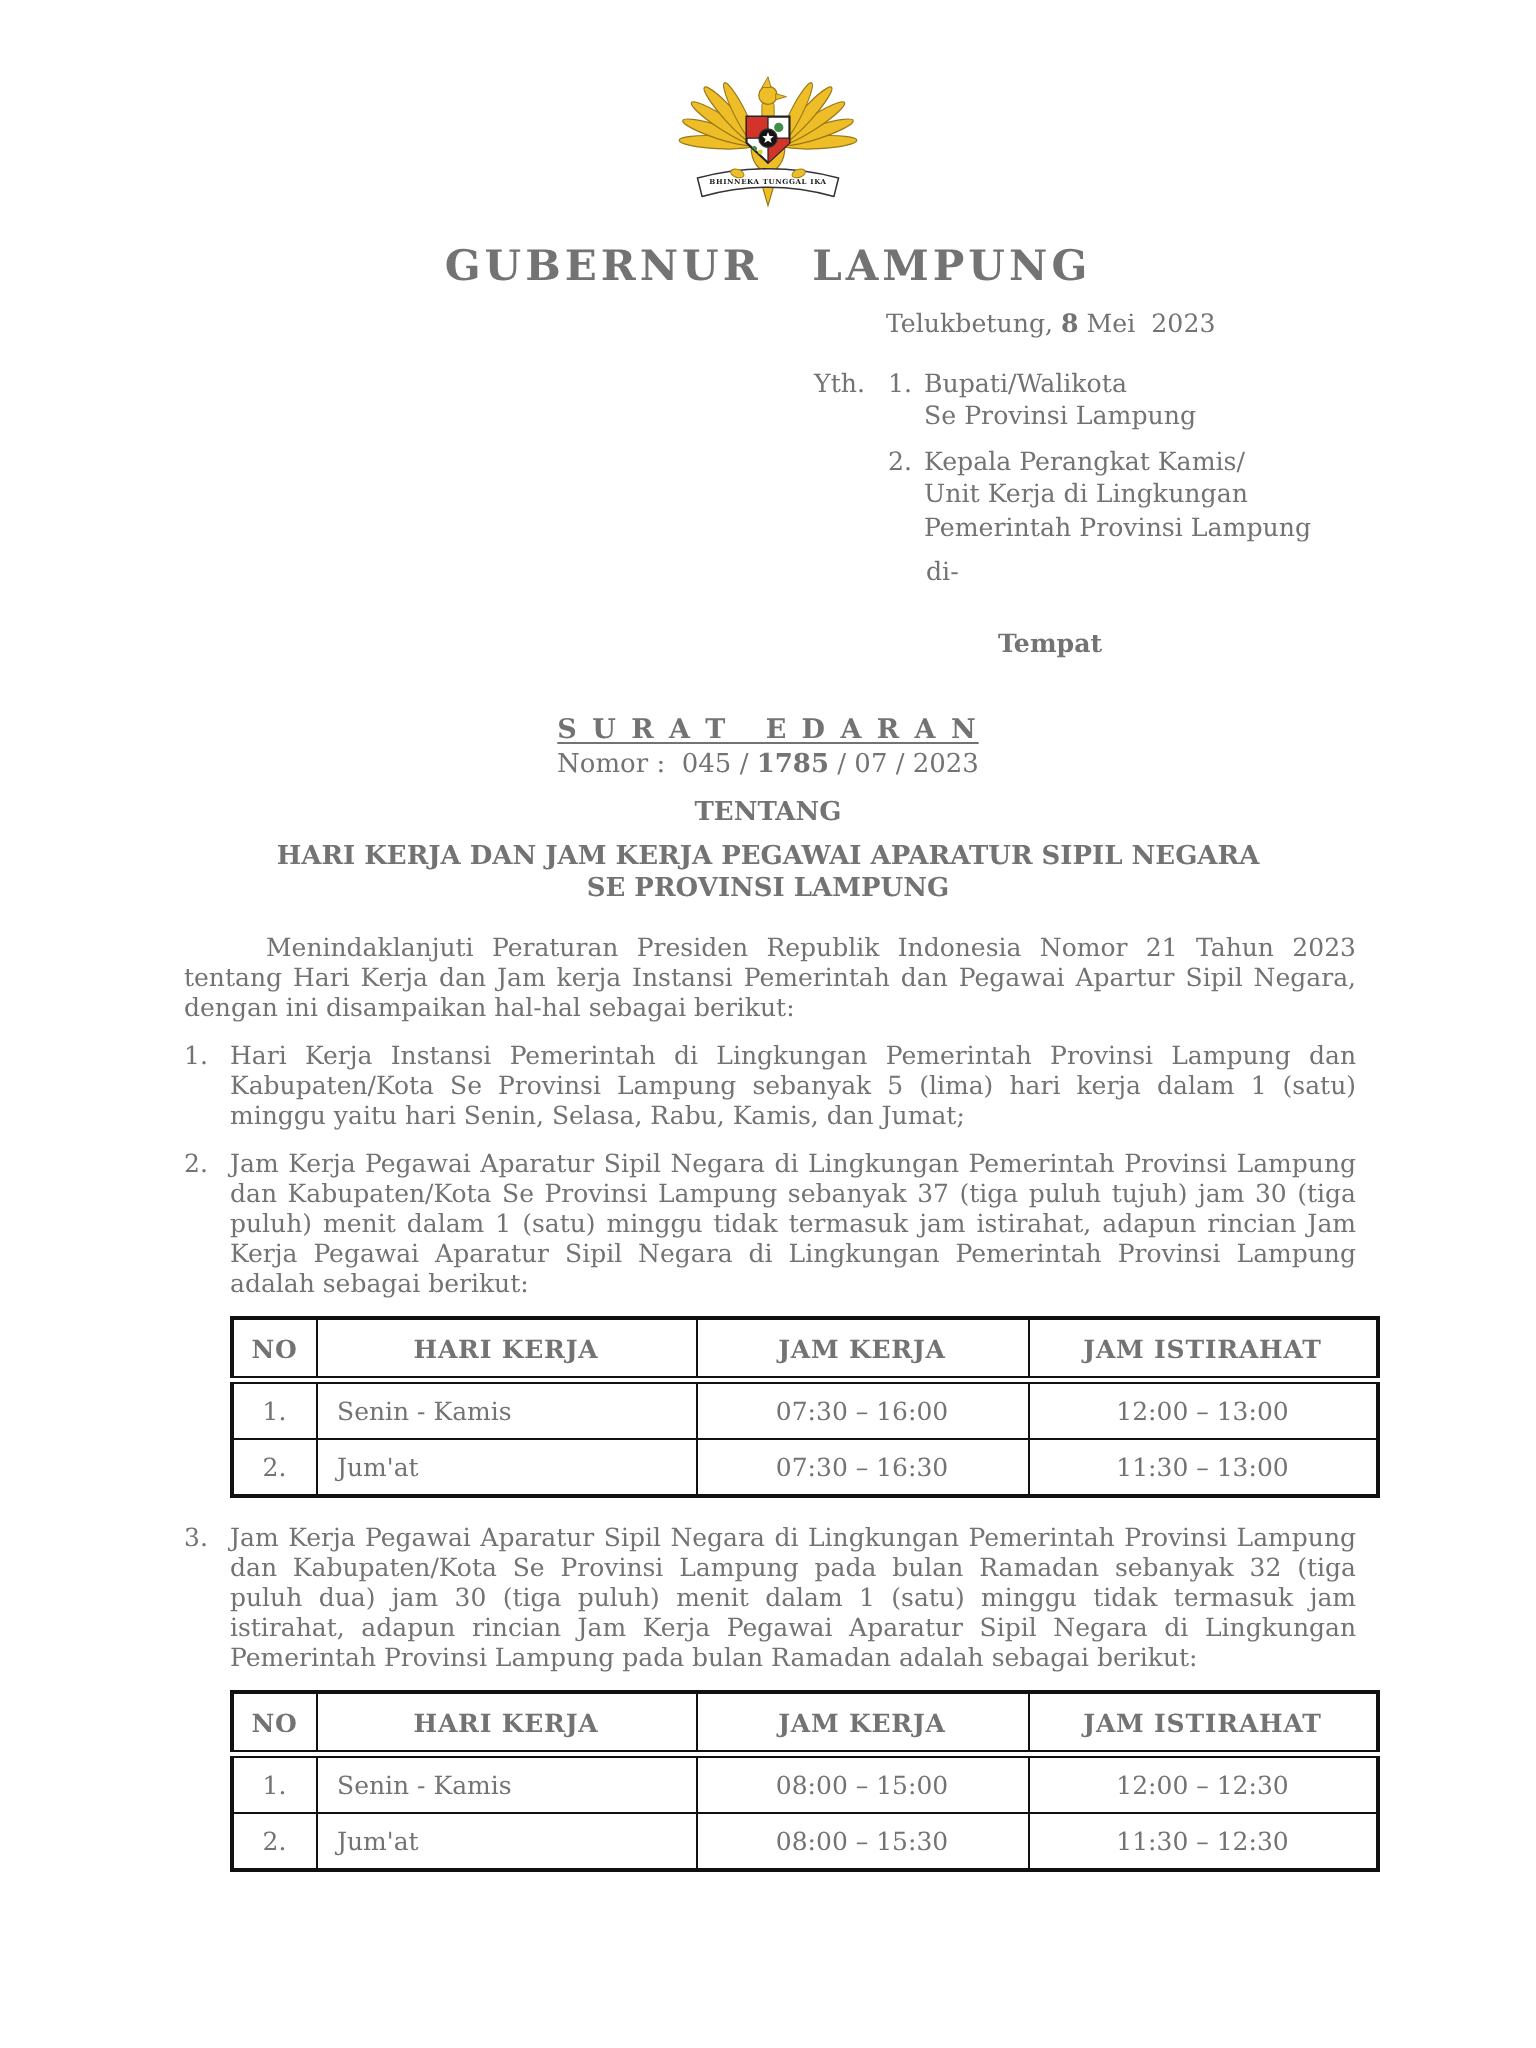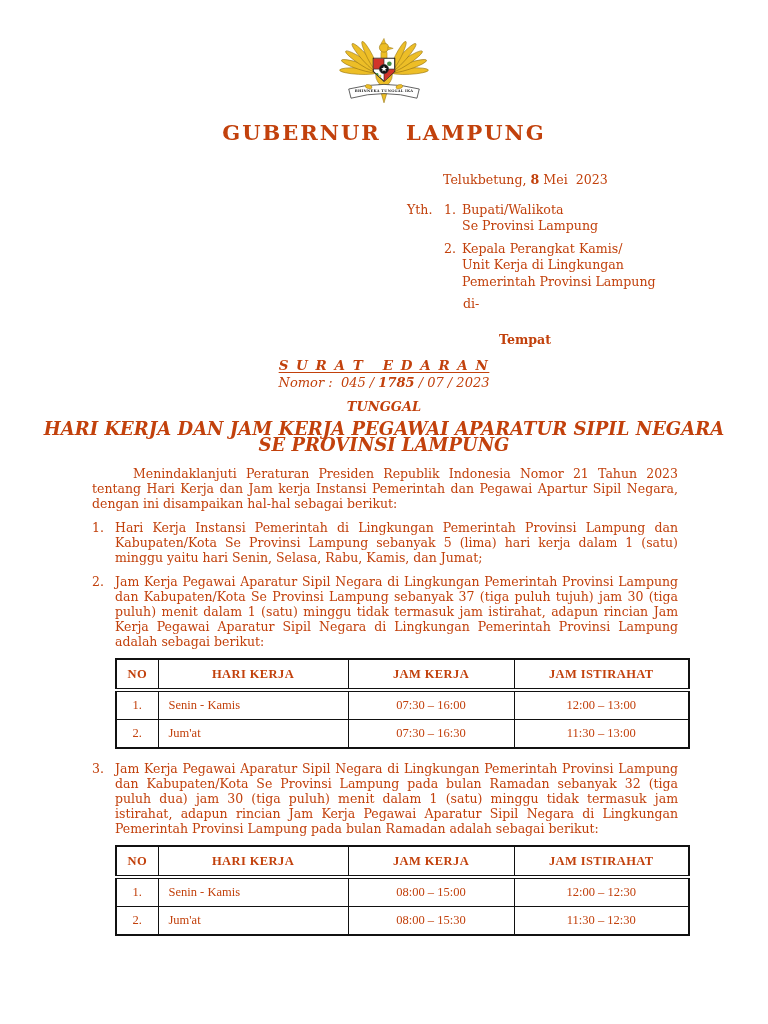--- a/index.html
+++ b/index.html
@@ -1,75 +1,74 @@
 <!DOCTYPE html>
 <html><head>
 <meta charset="utf-8">
 <style>
   html,body { margin:0; padding:0; background:#ffffff; }
   .page {
     position:relative;
     width:768px; height:1024px;
     background:#ffffff;
-    color:#c2410c;
+    color:#737373;
     font-family:"DejaVu Serif", serif;
     font-size:12.5px;
     overflow:hidden;
     margin:0 auto;
   }
   
   .emblem-wrap { padding-top:26px; text-align:center; height:80px; }
   .org-title {
     margin-top:14px;
     text-align:center;
     font-size:21px; font-weight:bold;
     letter-spacing:2px; word-spacing:16px;
   }
   
   .address {
-    position:absolute; left:407px; top:172px; width:300px;
+    position:absolute; left:407px; top:154px; width:300px;
     font-size:12.6px; line-height:16.5px;
   }
   .dateline { margin-left:36px; margin-bottom:13px; white-space:pre; }
   .dateline .day-num { font-weight:bold; }
   .kepada   { margin-left:38px; margin-bottom:9px; }
   .recipient-row { display:flex; margin-bottom:6px; }
   .yth-col { width:37px; flex:none; }
   .no-col  { width:18px; flex:none; }
   .rec-lines div { line-height:16.5px; }
   .di      { margin-left:56px; margin-top:4px; }
   .tempat  { margin-left:92px; margin-top:19px; font-weight:bold; }
   
-  .subject { margin-top:212px; text-align:center;font-style:italic; }
+  .subject { margin-top:212px; text-align:center; }
   .se-heading {
     font-size:13.5px; font-weight:bold; letter-spacing:1.5px;
     text-decoration:underline; text-underline-offset:2px;
     white-space:pre; line-height:16px;
   }
   .nomor { font-size:13px; margin-top:2px; line-height:16px; white-space:pre; }
   .nomor .nomor-num { font-weight:bold; }
   .tentang { font-size:13px; font-weight:bold; margin-top:8px; line-height:16px; }
-  .doc-title { font-size:18px; font-weight:bold; margin-top:6px; line-height:16px; }
+  .doc-title { font-size:13px; font-weight:bold; margin-top:6px; line-height:16px; }
   
   .body-block {
     margin:13px 90px 0 92px;
     text-align:justify;
     line-height:15px;
   }
   .opening { text-indent:41px; margin-bottom:9px; }
   .list-item { display:flex; margin-bottom:9px; }
   .li-no { width:23px; flex:none; }
   .li-text { flex:1; text-align:justify; }
   
   .work-table {
     border-collapse:collapse;
     margin:4px 0 12px 23px;
     width:573px; table-layout:fixed;
     border:2px solid #111;
-    font-family:Liberation Serif, serif;
   }
   .work-table th, .work-table td { border:1.6px solid #111; }
   .work-table th {
     font-size:12.5px; font-weight:bold; letter-spacing:0.4px;
     height:26px; text-align:center;
     border-bottom:4px double #111;
   }
   .work-table td { height:25px; text-align:center; font-size:12.5px; }
   .work-table td.day { text-align:left; padding-left:10px; }
 </style>
@@ -158,21 +157,21 @@
       </div>
     </div>
 
     <div class="di">di-</div>
     <div class="tempat">Tempat</div>
   </div>
 
   <div class="subject">
     <div class="se-heading">S U R A T   E D A R A N</div>
     <div class="nomor"><span>Nomor :  045 / </span><span class="nomor-num">1785</span><span> / 07 / 2023</span></div>
-    <div class="tentang">TUNGGAL</div>
+    <div class="tentang">TENTANG</div>
     <div class="doc-title">
       <div>HARI KERJA DAN JAM KERJA PEGAWAI APARATUR SIPIL NEGARA</div>
       <div>SE PROVINSI LAMPUNG</div>
     </div>
   </div>
 
   <div class="body-block">
     <p class="opening" style="margin:0 0 9px 0">Menindaklanjuti Peraturan Presiden Republik Indonesia Nomor 21 Tahun 2023 tentang Hari Kerja dan Jam kerja Instansi Pemerintah dan Pegawai Apartur Sipil Negara, dengan ini disampaikan hal-hal sebagai berikut:</p>
 
     <div class="list-item">

